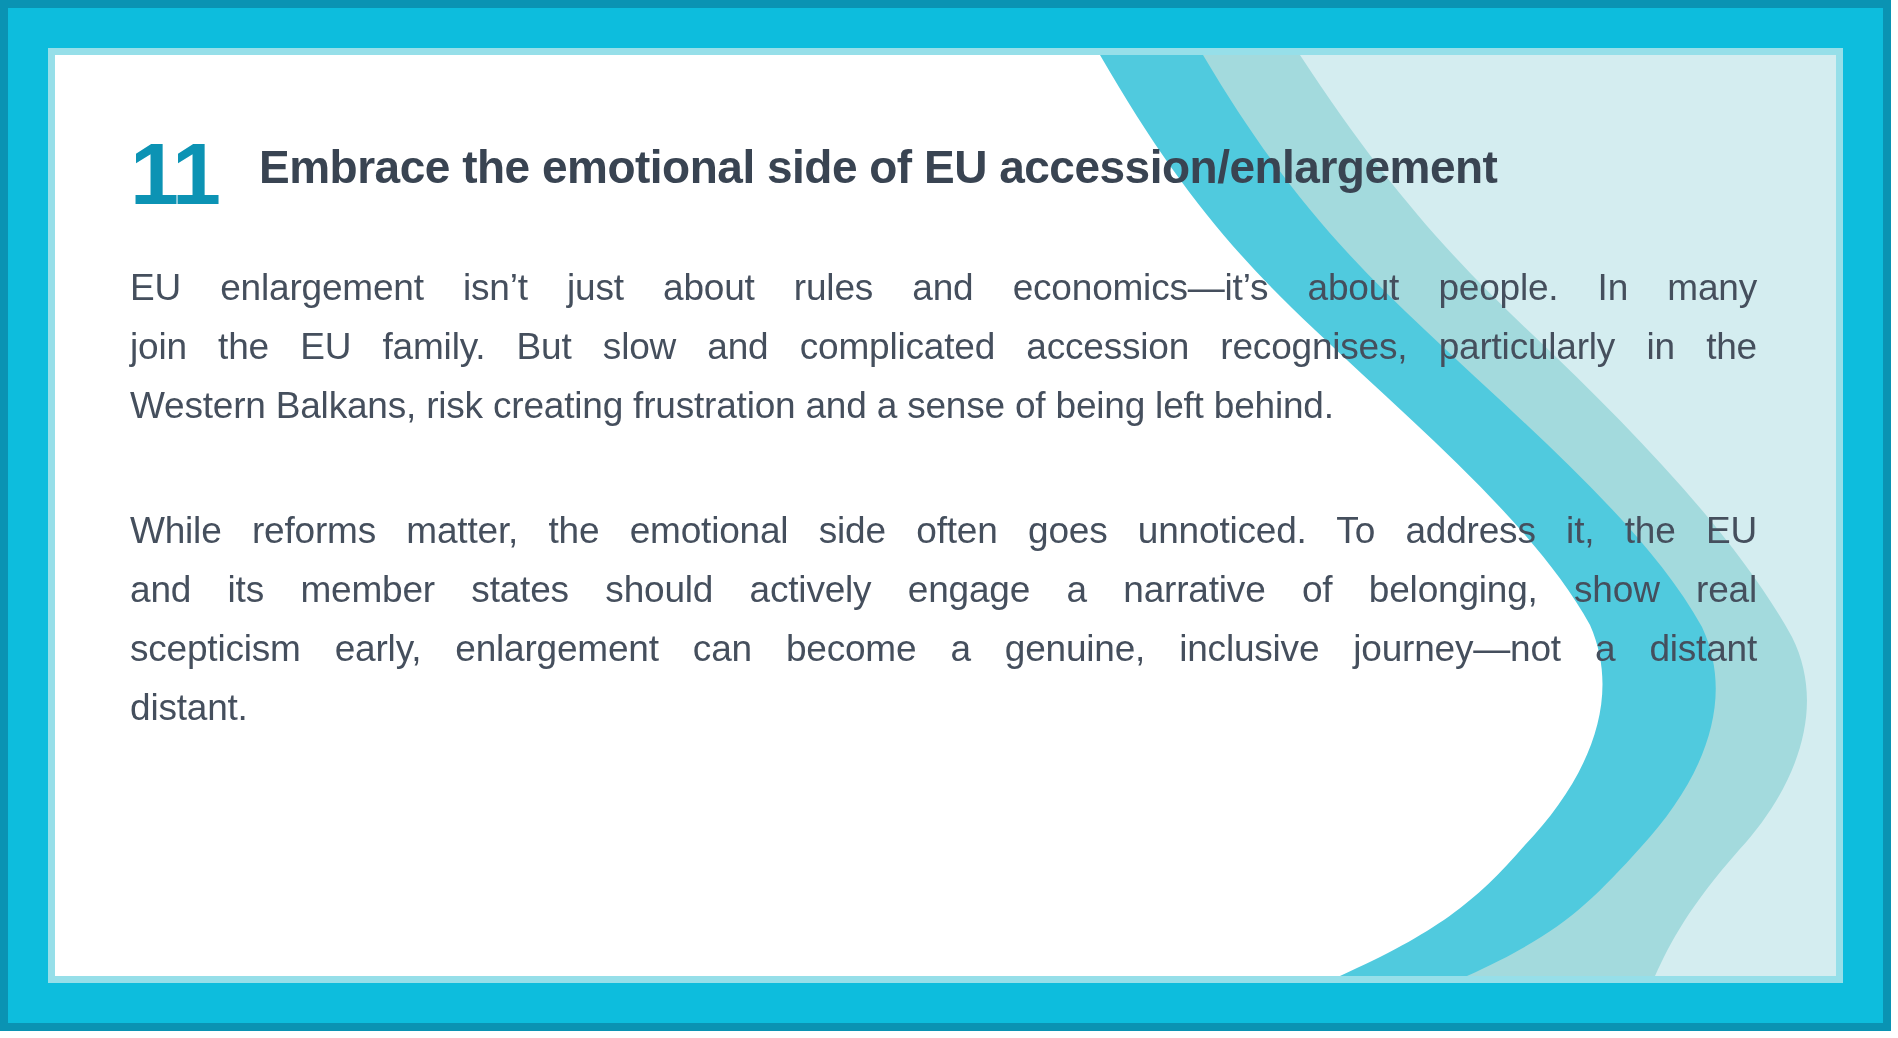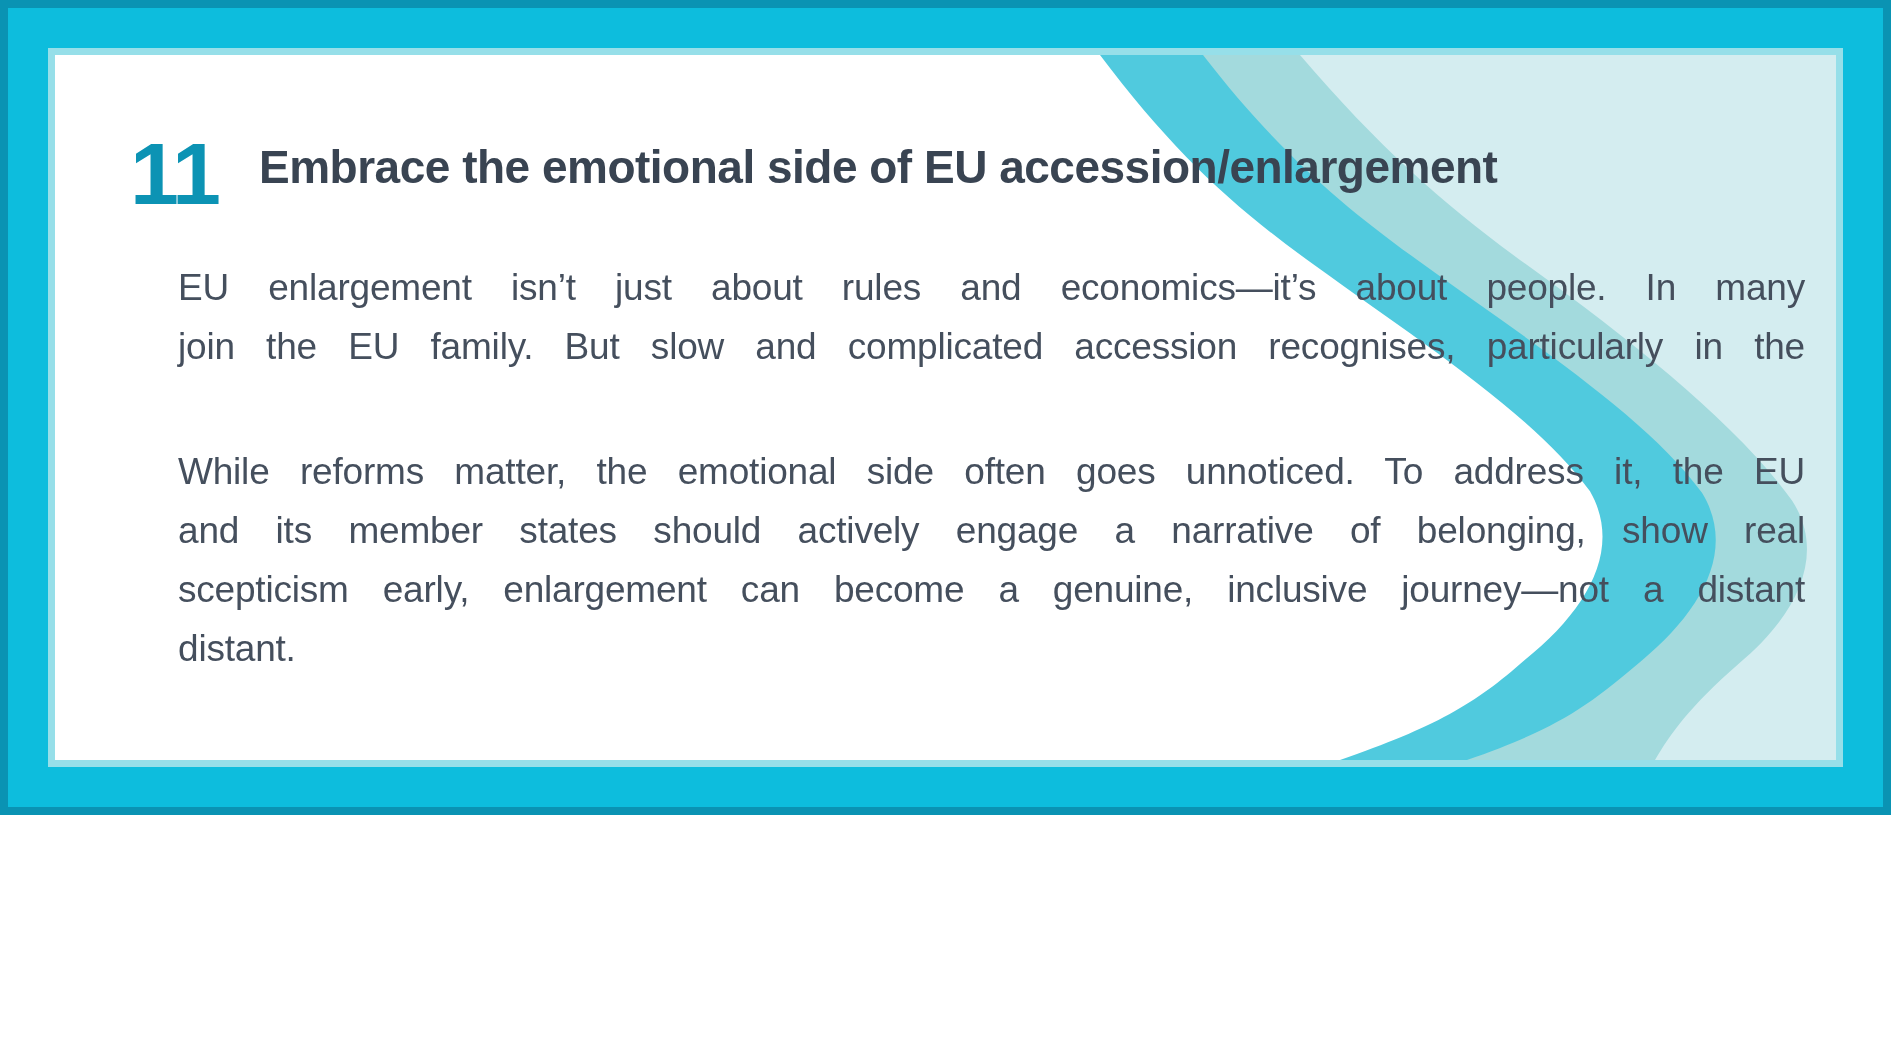--- a/index.html
+++ b/index.html
@@ -11,21 +11,21 @@
     --wave3:#d4edf0;
     --num:#0c93b4;
     --title:#394452;
     --body:#454f5d;
   }
   *{margin:0;padding:0;box-sizing:border-box;}
   html,body{width:1898px;height:1038px;background:#ffffff;
     font-family:"Liberation Sans", sans-serif;}
   .stage{position:relative;width:1898px;height:1038px;background:#ffffff;overflow:hidden;}
   .card{
-    position:absolute;left:0;top:0;width:1891px;height:815px;
+    position:absolute;left:0;top:0;width:1891px;height:1031px;
     background:var(--frame);
     border:8px solid var(--frame-dark);
   }
   .content{
     position:absolute;left:40px;top:40px;right:40px;bottom:40px;
     border:7px solid var(--strip);
     background:#ffffff;
     overflow:hidden;
   }
   .waves{position:absolute;left:0;top:0;width:100%;height:100%;z-index:0;display:block;}
@@ -40,21 +40,20 @@
     color:var(--title);
     font-size:46px;line-height:50px;font-weight:bold;
     margin-top:0;letter-spacing:-0.5px;
   }
   .bodytext{
     margin-top:52px;
     width:1627px;
     color:var(--body);
     font-size:37px;line-height:59px;
     letter-spacing:-0.2px;
-    margin-left:48px;
   }
   .para + .para{margin-top:66px;}
   .line{text-align:justify;text-align-last:justify;}
   .line.last{text-align-last:left;}
 </style>
 </head>
 <body>
 
 <div class="stage">
   <div class="card">
@@ -69,20 +68,21 @@
       <div class="inner">
         <div class="header">
           <div class="num">11</div>
           <div class="title">Embrace the emotional side of EU accession/enlargement</div>
         </div>
         <div class="bodytext">
 
         <div class="para">
               <div class="line">EU enlargement isn’t just about rules and economics—it’s about people. In many</div>
               <div class="line">join the EU family. But slow and complicated accession recognises, particularly in the</div>
+              <div class="line last">Western Balkans, risk creating frustration and a sense of being left behind.</div>
             </div>
             <div class="para">
               <div class="line">While reforms matter, the emotional side often goes unnoticed. To address it, the EU</div>
               <div class="line">and its member states should actively engage a narrative of belonging, show real</div>
               <div class="line">scepticism early, enlargement can become a genuine, inclusive journey—not a distant</div>
               <div class="line last">distant.</div>
             </div>
           </div>
       </div>
 

